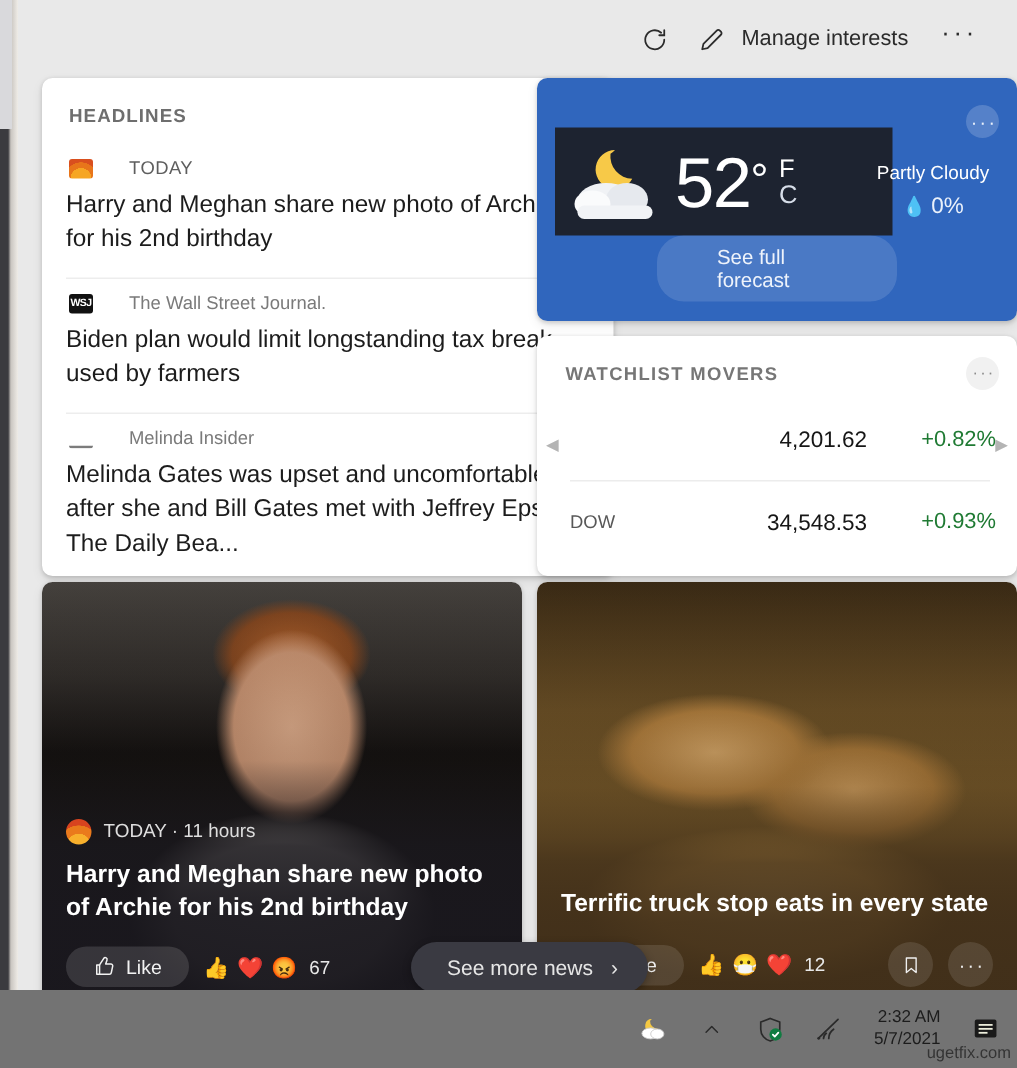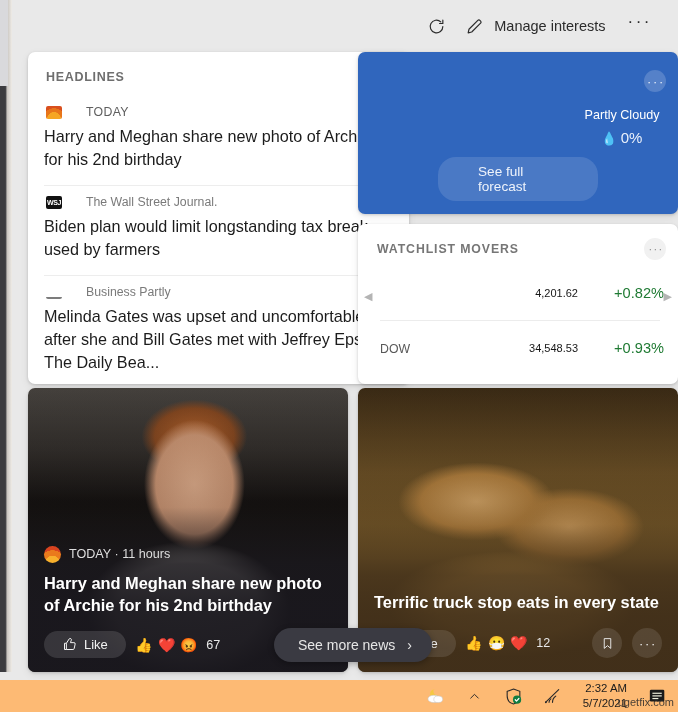--- a/index.html
+++ b/index.html
@@ -121,21 +121,21 @@
     font-size: 11px; letter-spacing: 1.4px;
     display: flex; align-items: center; justify-content: center; padding-left: 2px;
   }
   .wl-row {
     display: flex; align-items: center; padding: 0 14px 0 22px; height: 54px;
   }
   .wl-row.first { margin-top: 10px; }
   .wl-sym { width: 112px; }
   .wl-sym b { font-size: 15.5px; color: #161616; display: block; line-height: 1.2; }
   .wl-sym span { font-size: 12.3px; color: #585858; }
-  .wl-price { flex: 1; text-align: right; font-size: 11px; color: #161616; padding-right: 10px; }
+  .wl-price { flex: 1; text-align: right; font-size: 15px; color: #161616; padding-right: 10px; }
   .wl-chg { width: 76px; text-align: right; font-size: 14.6px; color: #1f7a33; }
   .wl-divider { height: 1px; background: #ececec; margin: 0 18px 0 22px; }
   .wl-arrow {
     position: absolute; top: 66px; font-size: 11px; color: #b4b4b4;
   }
   .wl-arrow.left { left: 6px; }
   .wl-arrow.right { right: 6px; }
 
   
   .news-card { border-radius: 7px; overflow: hidden; }
@@ -198,22 +198,22 @@
     position: absolute; left: 262px; top: 628px;
     background: #3a3a42; color: #e6e6e6;
     font-size: 14px; border-radius: 19px;
     padding: 9px 20px 9px 24px;
     display: flex; align-items: center; gap: 12px;
     box-shadow: 0 2px 6px rgba(0,0,0,0.3);
   }
 
   
   .taskbar {
-    position: absolute; left: 0; bottom: 0; width: 678px; height: 32px;
-    background: #fdba74;
+    position: absolute; left: 0; bottom: 0; width: 678px; height: 52px;
+    background: #737373;
     display: flex; align-items: center; justify-content: flex-end;
   }
   .tb-items { display: flex; align-items: center; gap: 17px; padding-right: 8px; }
   .tb-icon { width: 22px; height: 22px; display: flex; align-items: center; justify-content: center; color: #2a2a2a; }
   .tb-clock { text-align: right; font-size: 11.4px; color: #1c1c1c; line-height: 1.32; padding-left: 2px; }
   .tb-action { width: 26px; height: 24px; display:flex; align-items:center; justify-content:center; }
   .watermark {
     position: absolute; right: 4px; bottom: 4px;
     font-size: 11px; color: #2a2a2a; opacity: 0.85;
     white-space: nowrap; pointer-events: none;
@@ -267,29 +267,46 @@
           <span class="hl-src-logo logo-wsj">WSJ</span>
           <span class="hl-src-name">The Wall Street Journal.</span>
         </div>
         <div class="hl-head">Biden plan would limit longstanding tax break used by farmers</div>
       </div>
       <div class="hl-sep"></div>
 
       <div class="hl-item">
         <div class="hl-src">
           <span class="hl-src-logo logo-bi"></span>
-          <span class="hl-src-name">Business Partly</span>
+          <span class="hl-src-name">Melinda Insider</span>
         </div>
         <div class="hl-head">Melinda Gates was upset and uncomfortable after she and Bill Gates met with Jeffrey Epstein, The Daily Bea...</div>
       </div>
     </div>
 
     <div class="card weather">
       <div class="weather-dots">···</div>
 
+      <div class="weather-main">
+        <span class="wx-icon">
+          <svg width="76" height="62" viewBox="0 0 76 62">
+            <path d="M36 10a13 13 0 1 0 11.5 19.2A15 15 0 0 1 33 12.5 13 13 0 0 0 36 10z" fill="#f7c948"></path>
+            <ellipse cx="30" cy="44" rx="19" ry="12" fill="#f0f2f5"></ellipse>
+            <ellipse cx="44" cy="43" rx="14" ry="11" fill="#e6e9ee"></ellipse>
+            <ellipse cx="21" cy="46" rx="12" ry="9" fill="#fafbfc"></ellipse>
+            <rect x="11" y="47" width="50" height="9" rx="4.5" fill="#f1f3f6"></rect>
+          </svg>
+        </span>
+        <span class="wx-temp">52</span>
+        <span class="wx-deg">°</span>
+        <span class="wx-units">
+          <span class="unit-f">F</span>
+          <span class="unit-c">C</span>
+        </span>
+      </div>
 
       <div class="weather-right">
         <div class="wx-cond">Partly Cloudy</div>
         <div class="wx-precip">
           <span class="drop">💧</span><span>0%</span>
         </div>
       </div>
 
       <div class="wx-forecast">See full forecast</div>
     </div>

